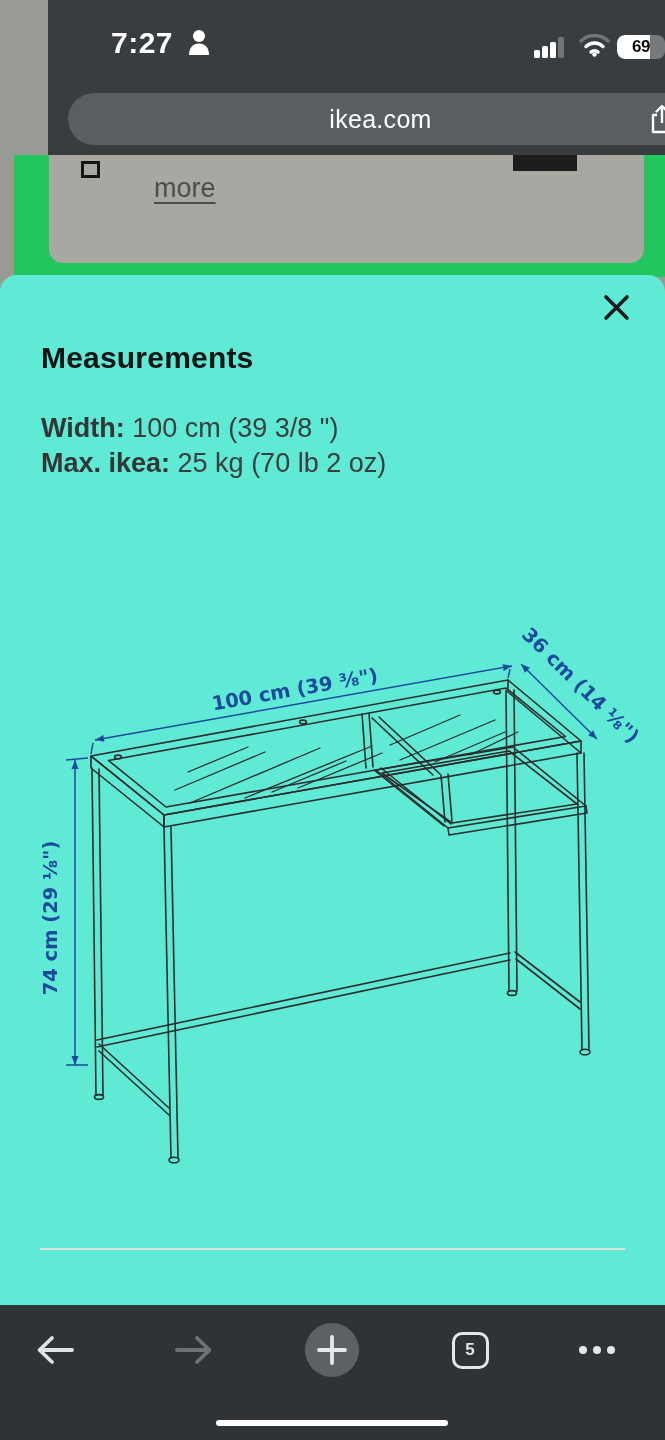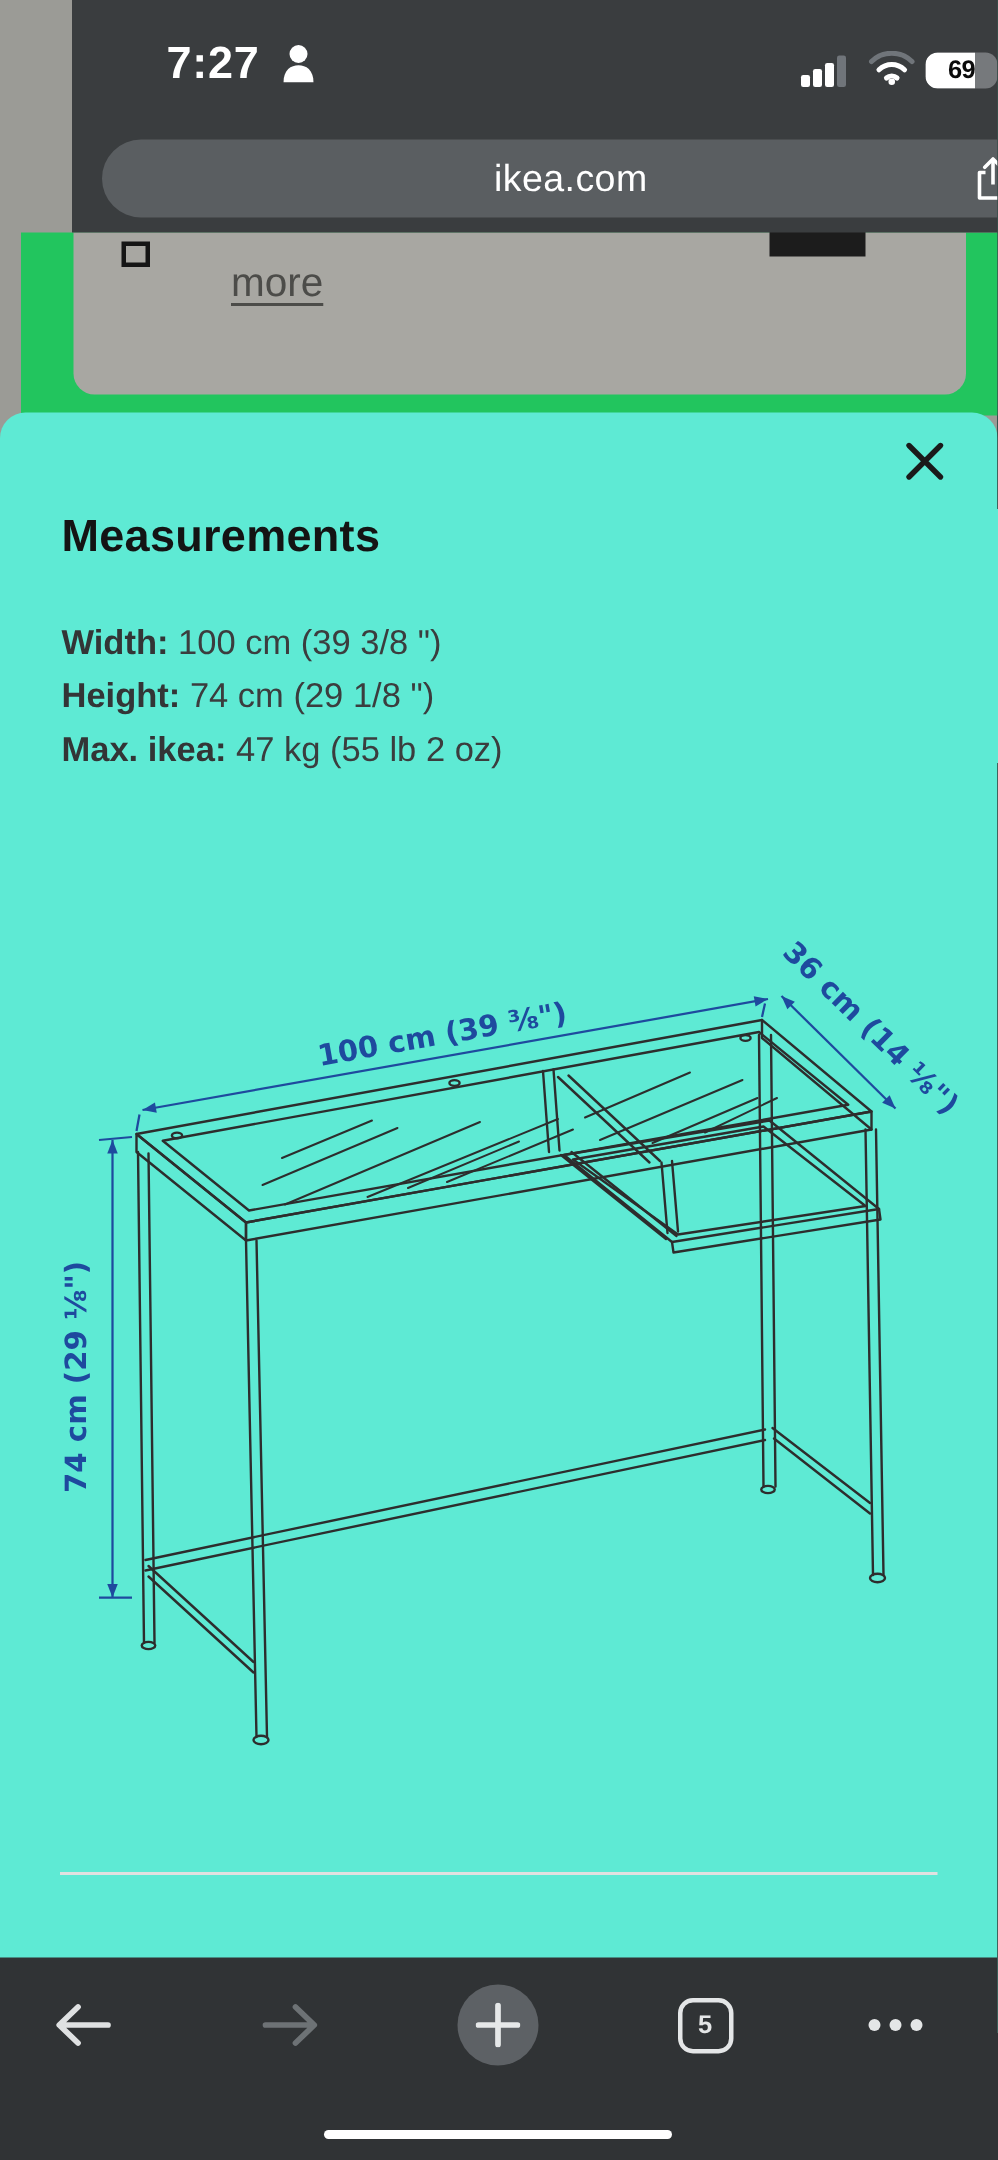--- a/index.html
+++ b/index.html
@@ -35,21 +35,21 @@
   .page-card{position:absolute;left:35px;top:0;width:595px;height:108px;background:#a8a7a2;border-radius:0 0 14px 14px;}
   .sq-ic{position:absolute;left:32px;top:6px;width:19px;height:17px;border:3.5px solid #151515;background:#a8a7a2;}
   .more-link{position:absolute;left:105px;top:18px;font-size:27px;color:#4c4c49;text-decoration:underline;
     text-underline-offset:5px;text-decoration-thickness:2px;}
   .dark-chip{position:absolute;left:464px;top:-2px;width:64px;height:18px;background:#1c1c1c;}
   
   .sheet{position:absolute;left:0;top:275px;width:665px;height:1165px;background:#5eead4;border-radius:17px 17px 0 0;z-index:20;}
   .close-btn{position:absolute;right:21px;top:4px;width:56px;height:56px;background:none;border:none;padding:0;
     display:flex;align-items:center;justify-content:center;cursor:pointer;}
   .sheet-title{position:absolute;left:41px;top:66px;font-size:30px;font-weight:800;color:#141414;letter-spacing:.2px;}
-  .specs{position:absolute;left:41px;top:136px;font-size:23px;line-height:35.4px;color:#3b3d3e;}
+  .specs{position:absolute;left:41px;top:136px;font-size:27px;line-height:35.4px;color:#3b3d3e;}
   .specs b{font-weight:800;color:#333536;}
   .diagram{position:absolute;left:40px;top:345px;}
   .divider{position:absolute;left:40px;top:973px;width:585px;height:0;border-top:2px solid #e1e1e0;}
   
   .toolbar{position:absolute;left:0;top:1305px;width:665px;height:135px;background:#303335;z-index:50;}
   .tb-btn{position:absolute;background:none;border:none;padding:0;display:flex;align-items:center;justify-content:center;cursor:pointer;}
   .tb-back{left:30px;top:25px;width:50px;height:40px;}
   .tb-fwd{left:169px;top:25px;width:50px;height:40px;}
   .tb-plus{left:305px;top:18px;width:54px;height:54px;border-radius:50%;background:#5d6165;}
   .tb-tabs{left:450px;top:25px;width:40px;height:40px;}
@@ -117,22 +117,21 @@
     <button class="close-btn">
       <svg width="27" height="27" viewBox="0 0 27 27">
         <path d="M3,3 L24,24 M24,3 L3,24" stroke="#1a1a1a" stroke-width="3.6" stroke-linecap="round"></path>
       </svg>
     </button>
 
     <div class="sheet-title">Measurements</div>
 
     <div class="specs">
       <div><b>Width:</b><span> 100 cm (39 3/8 ")</span></div>
-      <div><b>Height:</b><span> 74 cm (29 1/8 ")</span></div>
-      <div><b>Max. ikea:</b><span> 47 kg (55 lb 2 oz)</span></div>
+      <div><b>Max. ikea:</b><span> 25 kg (70 lb 2 oz)</span></div>
     </div>
 
     <svg class="diagram" width="600" height="560" viewBox="0 0 600 560">
       <g stroke="#2d2d2d" fill="none" stroke-width="1.6" stroke-linejoin="round" stroke-linecap="round">
 
         <path d="M51,136 L468,60 L541,121 L124,195 Z"></path>
         <path d="M124,195 L541,121 L541,133 L124,207 Z"></path>
         <path d="M51,136 L124,195 L124,207 L51,148 Z"></path>
         <path d="M468,60 L468,72 L541,133"></path>
         <path d="M68.5,140.5 L466,68 L525.5,116.5 L126,187 Z"></path>

